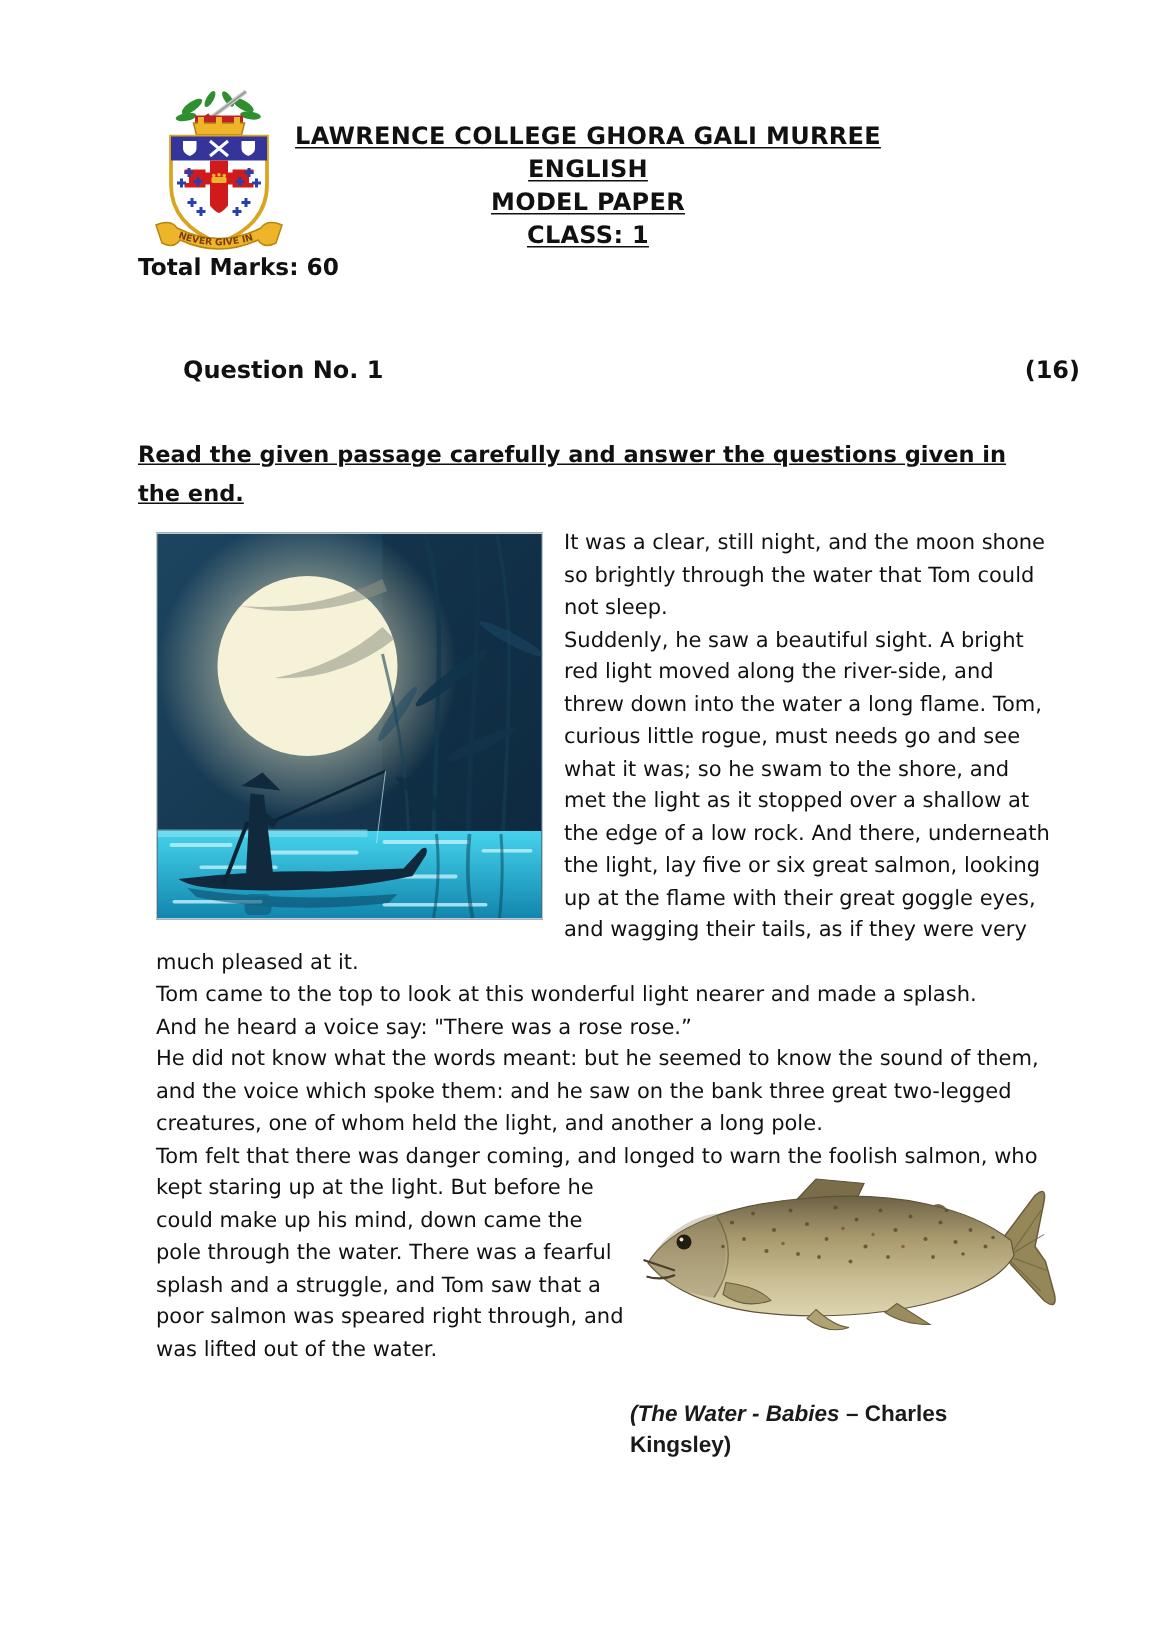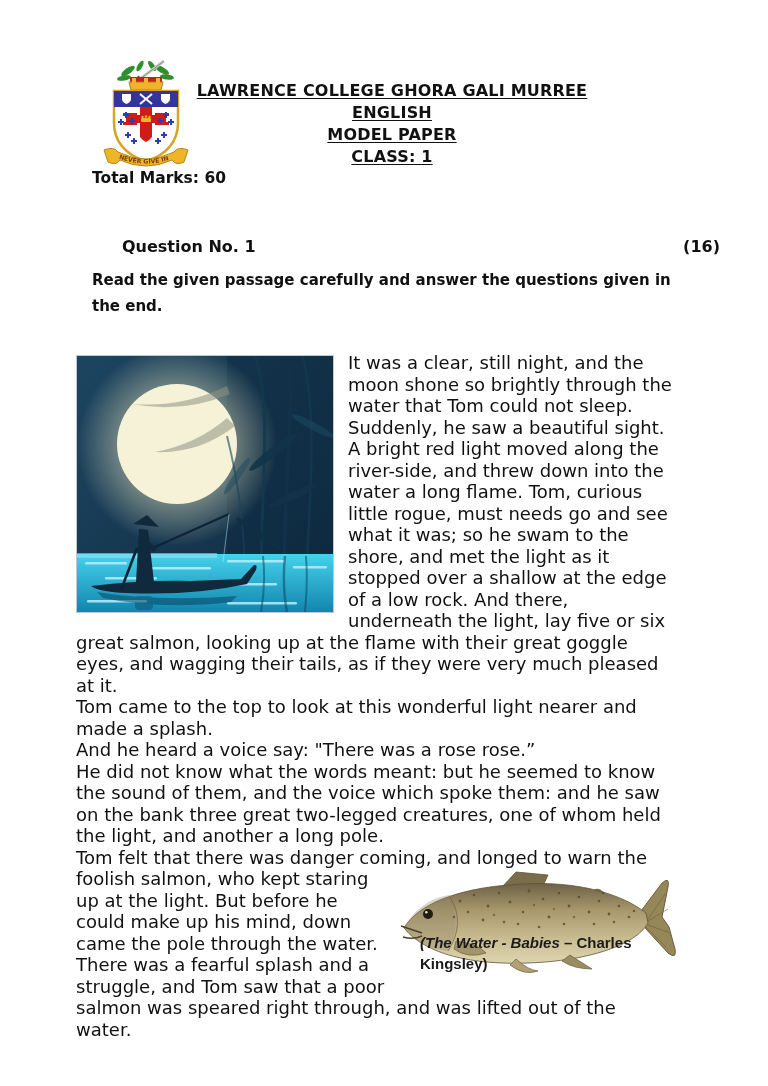--- a/index.html
+++ b/index.html
@@ -19,24 +19,24 @@
     text-decoration:underline; text-underline-offset:2px; letter-spacing:0.2px;
   }
 
   
   .info-block { position:absolute; left:92px; top:166px; font-weight:bold; font-size:15.5px; line-height:25px; }
 
   
   .question-row { position:absolute; left:92px; top:237px; width:598px; display:flex; justify-content:space-between; font-weight:bold; font-size:16px;margin-left:30px; }
 
   
-  .instruction { position:absolute; left:92px; top:267px; width:600px; font-weight:bold; font-size:15px; line-height:26px; }
-
-  
-  .passage { position:absolute; left:76px; top:352px; width:600px; font-size:18px; line-height:21.5px; }
+  .instruction { position:absolute; left:92px; top:290px; width:600px; font-weight:bold; font-size:15px; line-height:26px;text-decoration:underline; }
+
+  
+  .passage { position:absolute; left:104px; top:352px; width:600px; font-size:14px; line-height:21.5px; }
   .passage p { margin:0; }
   .moon-figure {
     float:left; width:258px; height:258px; margin:3px 14px 5px 0;
     border:1px solid #bcc9d2; box-sizing:border-box; background:#16354b;
   }
   .moon-figure svg { width:100%; height:100%; display:block; }
   .fish-figure { float:right; width:278px; height:110px; margin:3px 0 3px 10px; }
   .fish-figure svg { width:100%; height:100%; display:block; }
 
   

